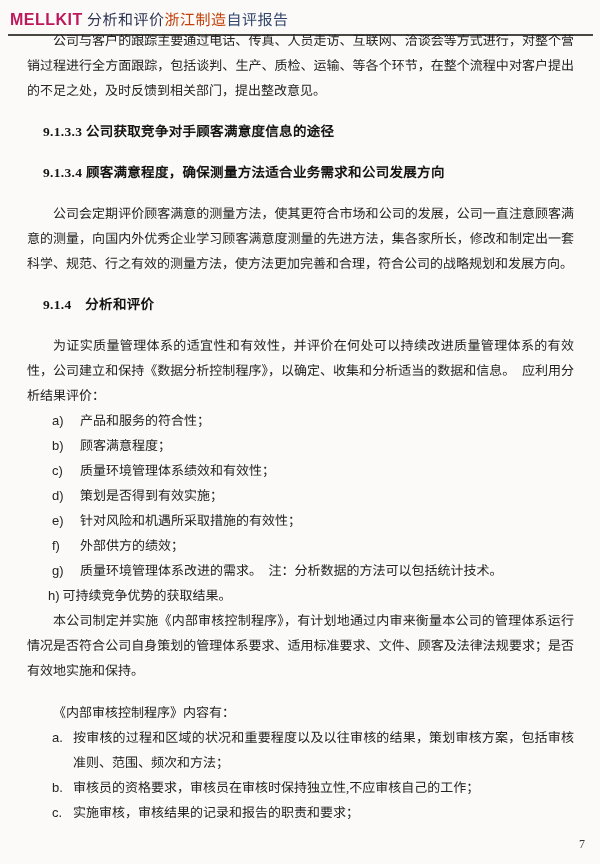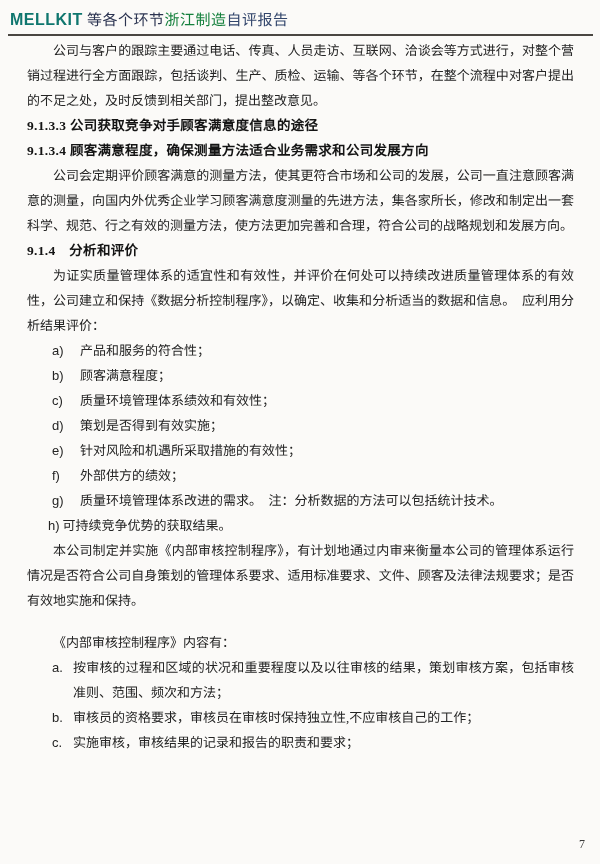--- a/index.html
+++ b/index.html
@@ -22,36 +22,36 @@
   .brand {
     font-family: "Liberation Sans", "DejaVu Sans", sans-serif;
     font-size: 16px;
     font-weight: 600;
     letter-spacing: 0.5px;
   }
   .title-seg { font-size: 15px; letter-spacing: 0.5px; }
   
   .doc-body {
     position: absolute;
-    top: 38px; left: 27px; right: 26px;
+    top: 28px; left: 27px; right: 26px;
   }
   .paragraph {
     font-size: 13px;
     line-height: 25px;
     text-align: justify;
     text-indent: 2em;
     margin: 0;
   }
   .paragraph.spaced { margin-top: 17px; }
   .heading {
     font-size: 13.5px;
     line-height: 25px;
     font-weight: bold;
     color: #141414;
-    margin: 0;
+    margin: 16px;
     letter-spacing: 0.3px;
   }
   .list-item {
     display: flex;
     font-size: 13px;
     line-height: 25px;
     margin-left: 25px;
     text-align: justify;
   }
   .list-item .marker {
@@ -67,21 +67,21 @@
     position: absolute;
     right: 15px; bottom: 12px;
     font-size: 12px;
     color: #3a3a3a;
   }
 </style>
 </head>
 <body>
 
 <header class="doc-header">
-  <span class="brand" style="color: #0f766e;">MELLKIT</span><span class="title-seg" style="color: rgb(43, 51, 80);"> 等各个环节</span><span class="title-seg" style="color: #15803d;">浙江制造</span><span class="title-seg" style="color: rgb(50, 69, 107); text-align: right;">自评报告</span>
+  <span class="brand" style="color: #be185d;">MELLKIT</span><span class="title-seg" style="color: rgb(43, 51, 80);"> 分析和评价</span><span class="title-seg" style="color: #c2410c;">浙江制造</span><span class="title-seg" style="color: rgb(50, 69, 107); text-align: right;">自评报告</span>
 </header>
 
 <main class="doc-body">
     <div class="paragraph">公司与客户的跟踪主要通过电话、传真、人员走访、互联网、洽谈会等方式进行，对整个营销过程进行全方面跟踪，包括谈判、生产、质检、运输、等各个环节，在整个流程中对客户提出的不足之处，及时反馈到相关部门，提出整改意见。</div>
     <div class="heading">9.1.3.3 公司获取竞争对手顾客满意度信息的途径</div>
     <div class="heading">9.1.3.4 顾客满意程度，确保测量方法适合业务需求和公司发展方向</div>
     <div class="paragraph">公司会定期评价顾客满意的测量方法，使其更符合市场和公司的发展，公司一直注意顾客满意的测量，向国内外优秀企业学习顾客满意度测量的先进方法，集各家所长，修改和制定出一套科学、规范、行之有效的测量方法，使方法更加完善和合理，符合公司的战略规划和发展方向。</div>
     <div class="heading">9.1.4　分析和评价</div>
     <div class="paragraph">为证实质量管理体系的适宜性和有效性，并评价在何处可以持续改进质量管理体系的有效性，公司建立和保持《数据分析控制程序》，以确定、收集和分析适当的数据和信息。　应利用分析结果评价：</div>
     <div class="list-item paren">

